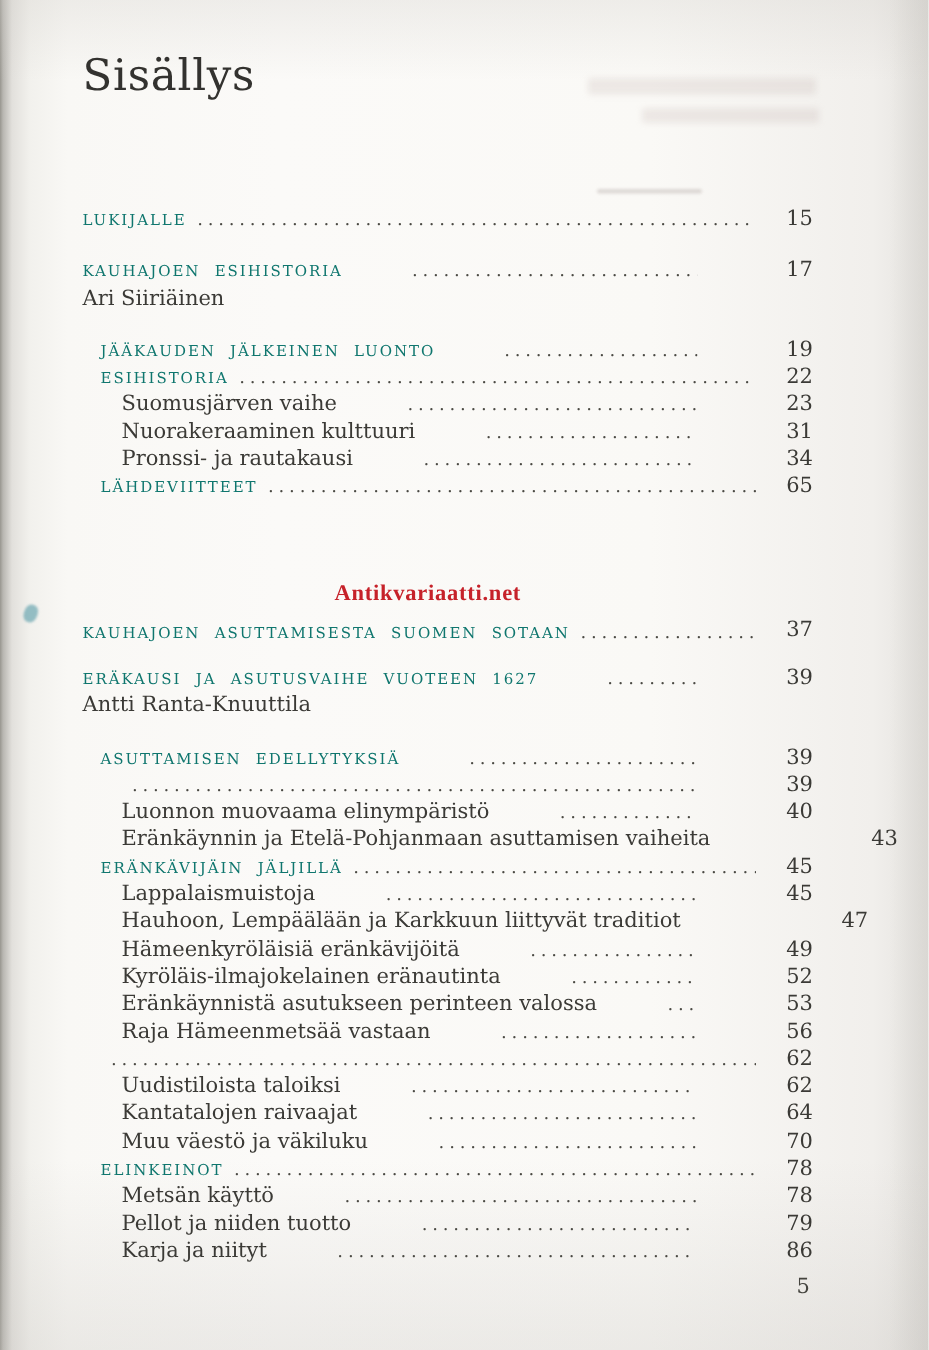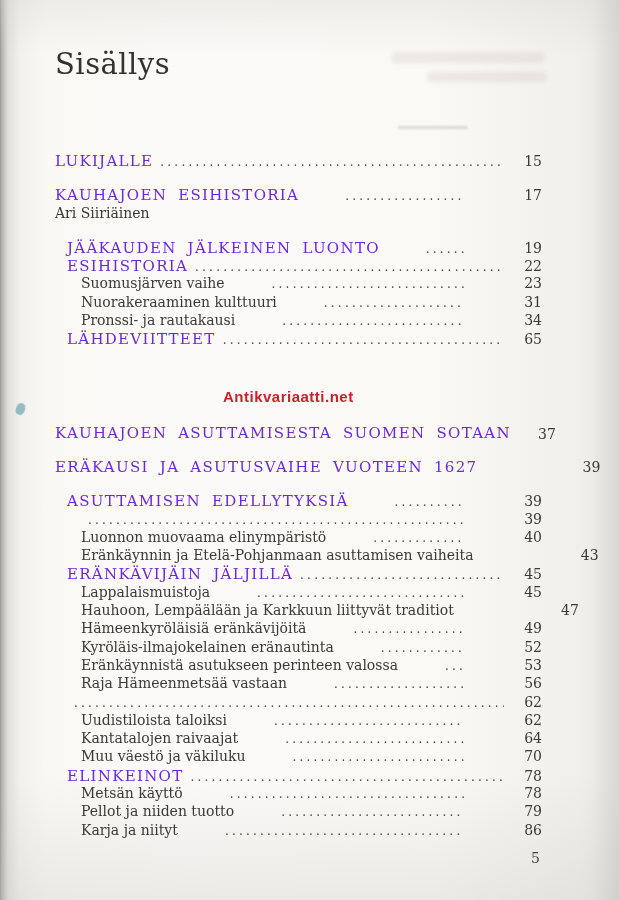--- a/index.html
+++ b/index.html
@@ -6,52 +6,52 @@
   body {
     width: 619px; height: 900px; overflow: hidden; position: relative;
     font-family: "DejaVu Serif", "Liberation Serif", serif;
     color: #3b3a36;
     background:
       linear-gradient(180deg, rgba(210,207,202,0.30) 0%, rgba(255,255,255,0) 6%, rgba(255,255,255,0) 86%, rgba(196,193,188,0.28) 100%),
       linear-gradient(90deg, #98968f 0px, #b8b6b1 2px, #e2e0dc 8px, #f2f1ed 20px, #f9f8f5 45px, #fbfaf8 30%, #faf9f6 70%, #f1efec 94%, #e4e2de 100%);
   }
   .page-content {
     position: absolute; top: 0; left: 0; right: 0; bottom: 0;
-    padding: 46px 77px 0 55px;
+    padding: 32px 77px 0 55px;
   }
   .page-title {
     font-size: 29px; line-height: 36px; letter-spacing: 0.5px;
     color: #33322f; margin: 0 0 70px 0; font-weight: normal;
   }
   .toc-row {
     display: flex; align-items: baseline; height: 18.3px;
     font-size: 14px; white-space: nowrap;
   }
   .toc-row.caps .toc-label {
-    font-size: 15px; letter-spacing: 1.3px; word-spacing: 5px; color: #6d28d9;
+    font-size: 10px; letter-spacing: 1.3px; word-spacing: 5px; color: #0f766e;
   }
   .toc-row.lv1 { padding-left: 12px; }
   .toc-row.lv2 { padding-left: 26px; gap: 40px; }
   .gap-small { margin-top: 16px; gap: 39px; }
   .gap-xlarge { margin-top: 75px; align-items: flex-end; }
   .toc-label { flex: none; }
   .toc-dots {
     flex: 1 1 auto; overflow: hidden; white-space: nowrap;
     font-size: 12px; letter-spacing: 3.2px; color: #4a4943;
     margin: 0 8px 0 7px;
   }
   .toc-page { flex: none; width: 30px; text-align: right; font-size: 14px; color: #3b3a36; }
   .toc-author { height: 18.3px; font-size: 14px; color: #3b3a36; }
   .folio {
     position: absolute; left: 510px; top: 850px; width: 30px;
     text-align: right; font-size: 14px; color: #45443f;
   }
   .watermark {
     position: absolute; left: 223px; top: 388px;
-    font-family: Liberation Sans, sans-serif;
+    font-family: Liberation Serif, serif;
     font-weight: bold; font-size: 15px; letter-spacing: 0.5px;
     color: #c6222a;
   }
   .ghost { position: absolute; background: rgba(190,172,168,0.22); filter: blur(2px); border-radius: 2px; }
   .ghost-line1 { left: 392px; top: 52px; width: 152px; height: 11px; }
   .ghost-line2 { left: 428px; top: 72px; width: 118px; height: 10px; }
   .ghost-rule  { left: 398px; top: 126px; width: 70px; height: 3px; background: rgba(168,158,155,0.35); filter: blur(1px); }
   .ink-speck {
     position: absolute; left: 16px; top: 403px; width: 9px; height: 12px;
     background: rgba(70,145,160,0.55); transform: rotate(20deg);
@@ -127,20 +127,21 @@
     <span class="toc-label">KAUHAJOEN ASUTTAMISESTA SUOMEN SOTAAN</span>
     <span class="toc-dots">........................................................................................................................</span>
     <span class="toc-page">37</span>
   </div>
 
   <div class="toc-row lv0 caps gap-small">
     <span class="toc-label">ERÄKAUSI JA ASUTUSVAIHE VUOTEEN 1627</span>
     <span class="toc-dots">........................................................................................................................</span>
     <span class="toc-page">39</span>
   </div>
+  <div class="toc-author">Antti Ranta-Knuuttila</div>
 
   <div class="toc-row lv1 caps gap-small">
     <span class="toc-label">ASUTTAMISEN EDELLYTYKSIÄ</span>
     <span class="toc-dots">........................................................................................................................</span>
     <span class="toc-page">39</span>
   </div>
 
   <div class="toc-row lv2">
     <span class="toc-dots">........................................................................................................................</span>
     <span class="toc-page">39</span>

